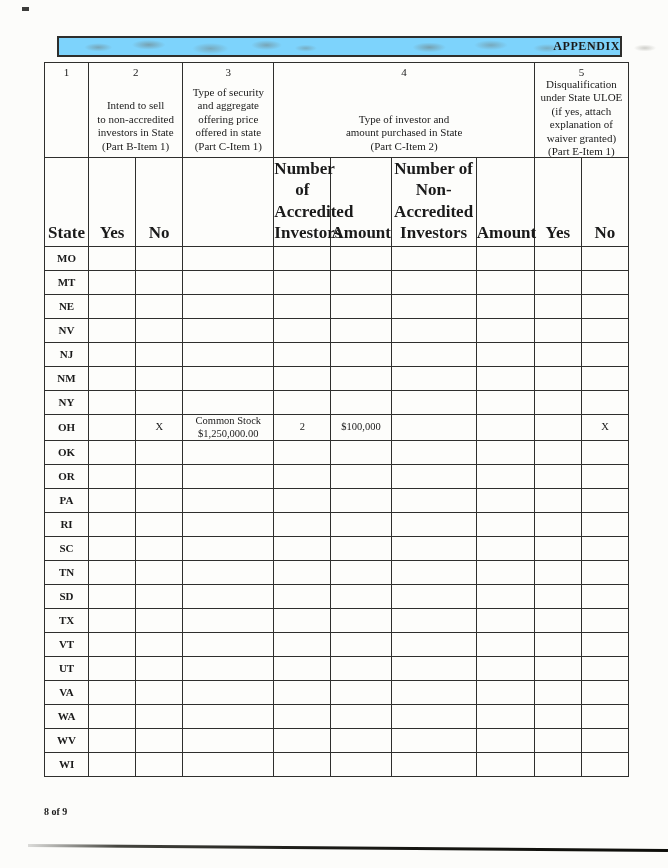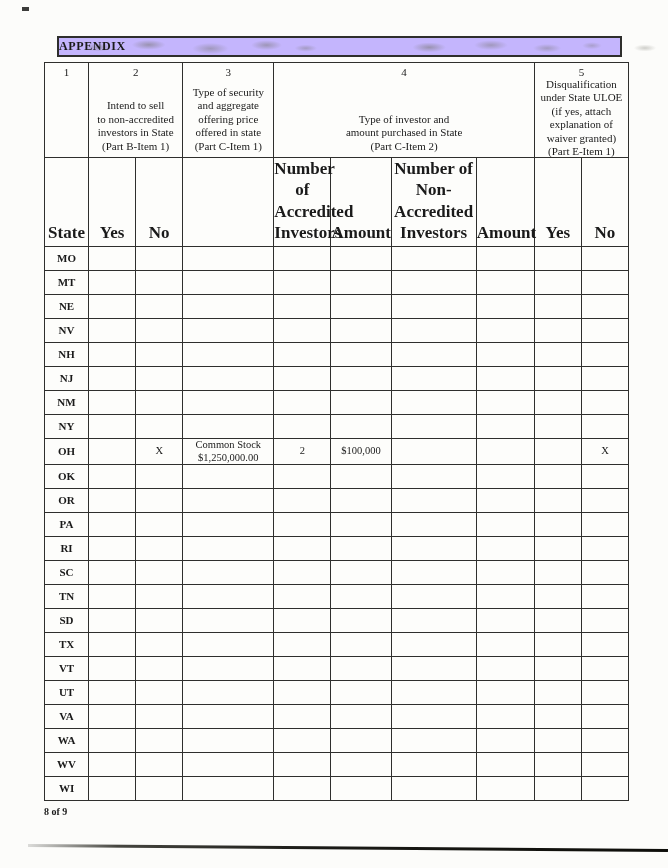--- a/index.html
+++ b/index.html
@@ -13,22 +13,22 @@
 
   
   .corner-mark {
     position: absolute; left: 22px; top: 7px; width: 7px; height: 4px;
     background: #3c3c3a;
   }
 
   
   .titlebar {
     position: absolute; left: 57px; top: 36px; width: 561px; height: 17px;
-    border: 2px solid #2e2e2c; background: #c4b5fd;
-    display: flex; align-items: center; justify-content: flex-start;
+    border: 2px solid #2e2e2c; background: #7dd3fc;
+    display: flex; align-items: center; justify-content: flex-end;
   }
   .titlebar-label {
     position: relative; z-index: 2;
     font-weight: bold; font-size: 12px; letter-spacing: 0.6px;
   }
   .titlebar-noise {
     position: absolute; inset: 0; z-index: 1;
     background-image:
       radial-gradient(ellipse 20px 6px at 7% 55%, rgba(112,112,102,.45), transparent 70%),
       radial-gradient(ellipse 24px 7px at 16% 40%, rgba(112,112,102,.5), transparent 70%),
@@ -217,32 +217,20 @@
     <td data-cell="2"></td>
     <td data-cell="3"></td>
     <td data-cell="4"></td>
     <td data-cell="5"></td>
     <td data-cell="6"></td>
     <td data-cell="7"></td>
     <td data-cell="8"></td>
     <td data-cell="9"></td>
   </tr>
       <tr>
-    <td data-cell="0">NH</td>
-    <td data-cell="1"></td>
-    <td data-cell="2"></td>
-    <td data-cell="3"></td>
-    <td data-cell="4"></td>
-    <td data-cell="5"></td>
-    <td data-cell="6"></td>
-    <td data-cell="7"></td>
-    <td data-cell="8"></td>
-    <td data-cell="9"></td>
-  </tr>
-      <tr>
     <td data-cell="0">NJ</td>
     <td data-cell="1"></td>
     <td data-cell="2"></td>
     <td data-cell="3"></td>
     <td data-cell="4"></td>
     <td data-cell="5"></td>
     <td data-cell="6"></td>
     <td data-cell="7"></td>
     <td data-cell="8"></td>
     <td data-cell="9"></td>

